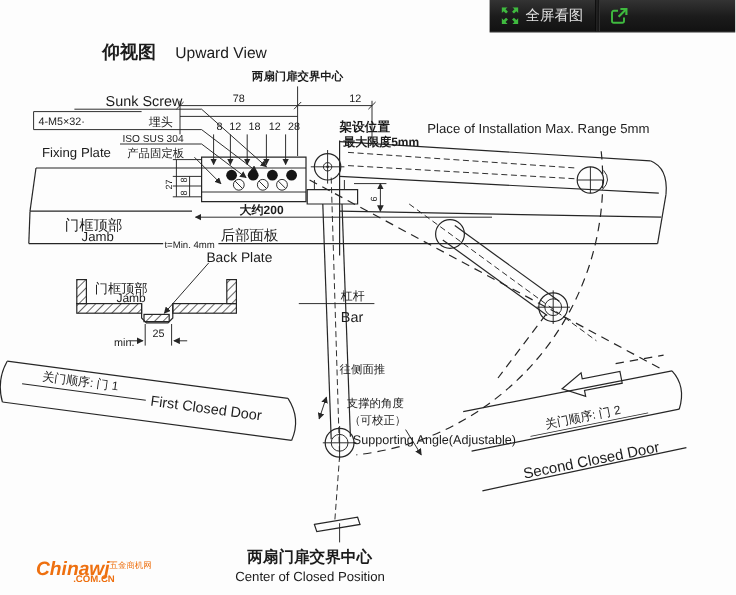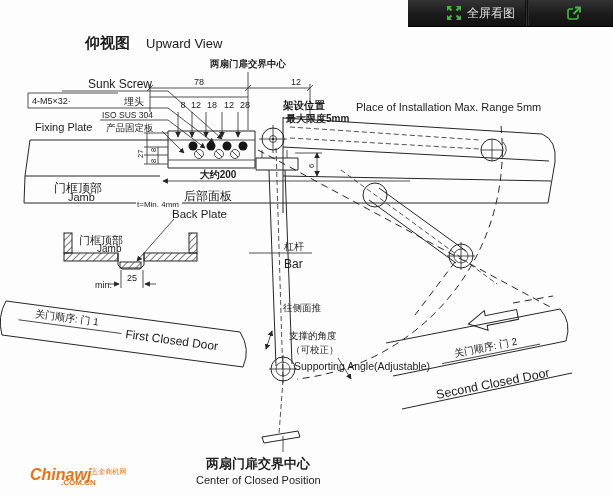--- a/index.html
+++ b/index.html
@@ -8,21 +8,21 @@
   svg text{font-family:"Liberation Sans",sans-serif;fill:#1c1c1c;}
   .ln{stroke:#262626;stroke-width:1;fill:none;}
   .thin{stroke-width:.8;}
   .dash{stroke-dasharray:7 5;}
   .cdash{stroke-dasharray:5 3;stroke-width:.8;}
   .hatchbox{fill:url(#hatch);stroke:#262626;stroke-width:1;}
   
   .toolbar{position:absolute;left:408px;top:0;width:205px;height:26px;
     background:linear-gradient(#333 0%,#1b1b1b 55%,#121212 100%);
     display:flex;align-items:stretch;border-bottom:1px solid #000;}
-  .tb-btn{display:flex;align-items:center;gap:6px;padding:0 10px;cursor:pointer;margin-left:29px;}
+  .tb-btn{display:flex;align-items:center;gap:6px;padding:0 10px;cursor:pointer;}
   .tb-btn span{color:#e3e3e3;font-size:12px;white-space:nowrap;}
   .tb-sep{width:2px;background:linear-gradient(90deg,#000,#3d3d3d);}
   .tb-share{padding:0 8px;}
   
   .watermark{position:absolute;left:2px;top:466px;line-height:11px;}
   .wm-brand{color:#ee7010;font-weight:bold;font-style:italic;font-size:16px;letter-spacing:0;margin-left:28px;}
   .wm-tag{color:#ee7010;font-size:7px;vertical-align:6px;}
   .wm-domain{color:#ee7010;font-size:8px;font-weight:bold;margin-left:59px;margin-top:-3px;}
 </style>
 </head>

